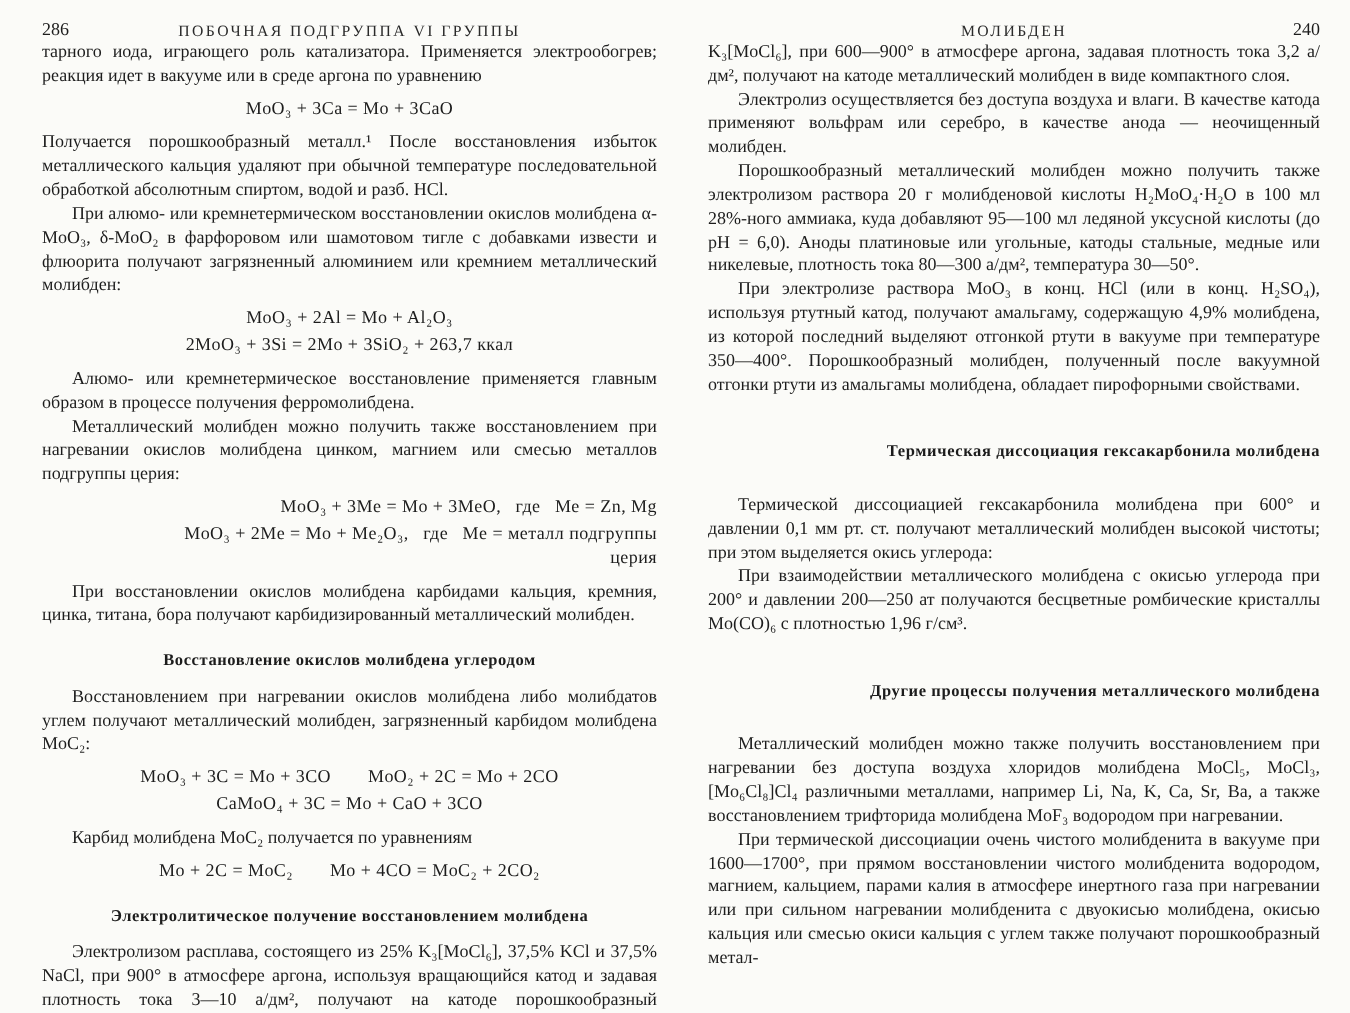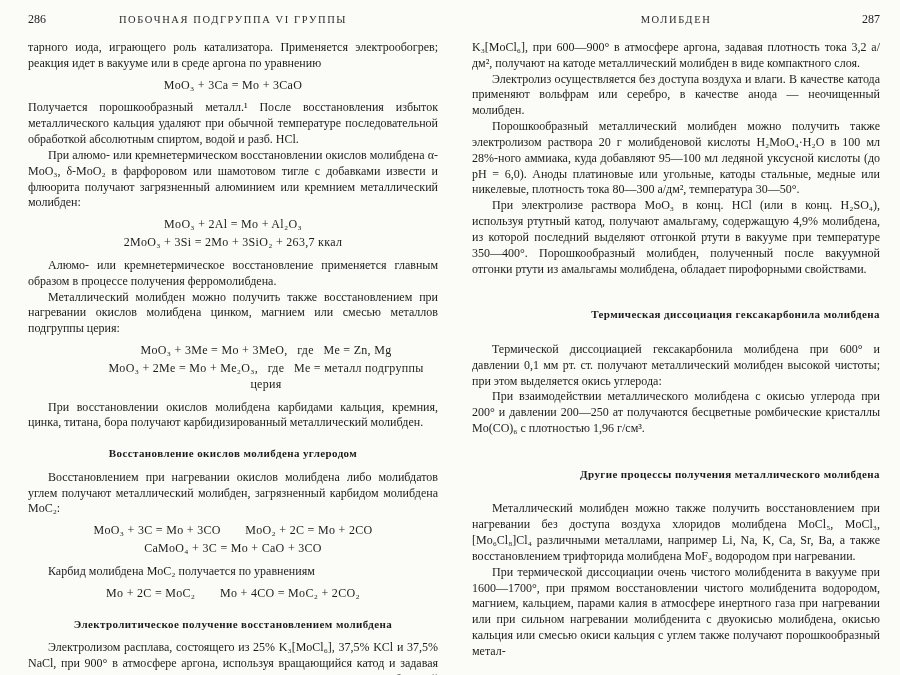--- a/index.html
+++ b/index.html
@@ -20,22 +20,21 @@
   }
   .page {
     width: 50%;
     box-sizing: border-box;
   }
   .page-left  { padding-right: 16px; }
   .page-right { padding-left: 18px; }
 
   .page-header {
     display: flex;
-    align-items: center;
-    margin-bottom: 13px;
+    align-items: flex-end;
   }
   .page-num {
     font-size: 12px;
     min-width: 34px;
   }
   .page-num.right-side { text-align: right; }
   .running-head {
     flex: 1;
     text-align: center;
     font-size: 10.5px;
@@ -67,21 +66,21 @@
     text-align: center;
     margin: 6px 0 7px 0;
     font-size: 12px;
   }
   .equation .eq-line {
     white-space: pre-wrap;
     margin: 2px 0;
     letter-spacing: 0.3px;
   }
   .equation.eq-left {
-    text-align: center;
+    text-align: right;
     padding-left: 66px;
   }
 </style>
 </head>
 <body>
 
 <div class="spread">
 
   <div class="page page-left">
     <div class="page-header">
@@ -119,21 +118,21 @@
         </div>
         <div class="doc-heading">Электролитическое получение восстановлением молибдена</div>
         <p class="doc-paragraph">Электролизом расплава, состоящего из 25% K₃[MoCl₆], 37,5% KCl и 37,5% NaCl, при 900° в атмосфере аргона, используя вращающийся катод и задавая плотность тока 3—10 а/дм², получают на катоде порошкообразный металлический молибден. Электролизом расплава, состоящего из KCl, LiCl и примерно 4 мол.%</p>
       </div>
   </div>
 
   <div class="page page-right">
     <div class="page-header">
       <span class="page-num"></span>
       <span class="running-head">МОЛИБДЕН</span>
-      <span class="page-num right-side">287</span>
+      <span class="page-num right-side">240</span>
     </div>
     <div class="page-body">
         <p class="doc-paragraph no-indent">K₃[MoCl₆], при 600—900° в атмосфере аргона, задавая плотность тока 3,2 а/дм², получают на катоде металлический молибден в виде компактного слоя.</p>
         <p class="doc-paragraph">Электролиз осуществляется без доступа воздуха и влаги. В качестве катода применяют вольфрам или серебро, в качестве анода — неочищенный молибден.</p>
         <p class="doc-paragraph">Порошкообразный металлический молибден можно получить также электролизом раствора 20 г молибденовой кислоты H₂MoO₄·H₂O в 100 мл 28%-ного аммиака, куда добавляют 95—100 мл ледяной уксусной кислоты (до pH = 6,0). Аноды платиновые или угольные, катоды стальные, медные или никелевые, плотность тока 80—300 а/дм², температура 30—50°.</p>
         <p class="doc-paragraph">При электролизе раствора MoO₃ в конц. HCl (или в конц. H₂SO₄), используя ртутный катод, получают амальгаму, содержащую 4,9% молибдена, из которой последний выделяют отгонкой ртути в вакууме при температуре 350—400°. Порошкообразный молибден, полученный после вакуумной отгонки ртути из амальгамы молибдена, обладает пирофорными свойствами.</p>
         <div class="doc-heading">Термическая диссоциация гексакарбонила молибдена</div>
         <p class="doc-paragraph">Термической диссоциацией гексакарбонила молибдена при 600° и давлении 0,1 мм рт. ст. получают металлический молибден высокой чистоты; при этом выделяется окись углерода:</p>
         <p class="doc-paragraph">При взаимодействии металлического молибдена с окисью углерода при 200° и давлении 200—250 ат получаются бесцветные ромбические кристаллы Mo(CO)₆ с плотностью 1,96 г/см³.</p>
         <div class="doc-heading">Другие процессы получения металлического молибдена</div>

